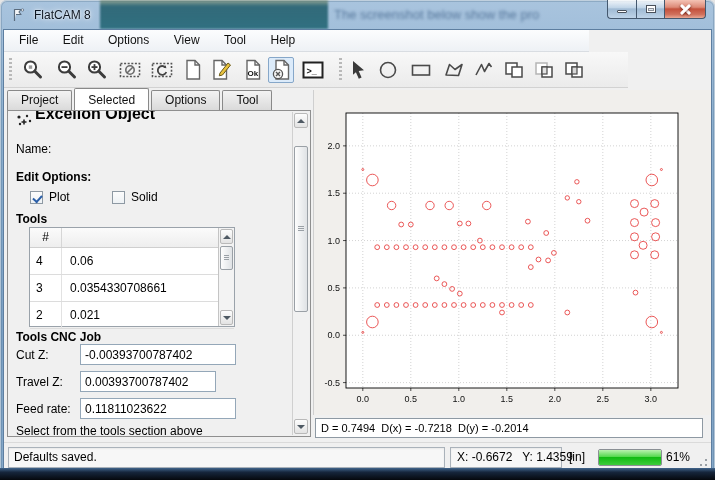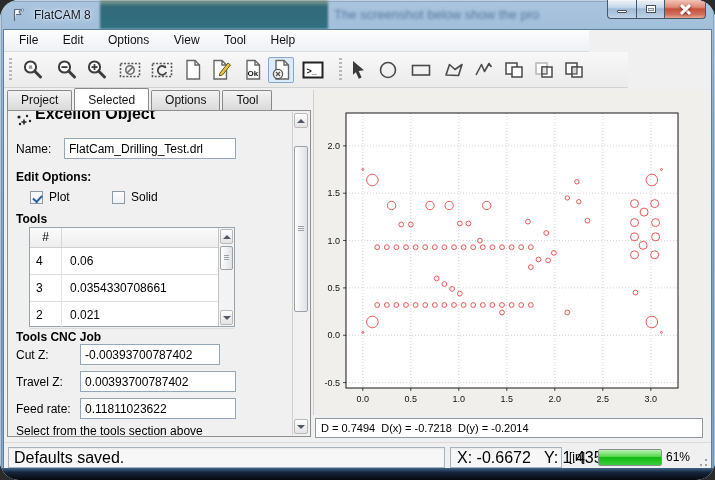--- a/index.html
+++ b/index.html
@@ -1,17 +1,17 @@
 <!DOCTYPE html>
 <html><head>
 <meta charset="utf-8">
 <style>
   html,body{margin:0;padding:0;background:#2b2b2b;}
   *{box-sizing:border-box;font-family:"Liberation Sans",sans-serif;}
-  #stage{position:relative;width:715px;height:480px;overflow:hidden;background:#e5e5e5;border-radius:19px;}
+  #stage{position:relative;width:715px;height:480px;overflow:hidden;background:#e5e5e5;}
   .window{position:absolute;left:0;top:0;width:715px;height:480px;border-radius:7px 7px 0 0;
     background:linear-gradient(180deg,#a9c4de 0%,#8db0d0 25%,#7ba0c4 70%,#86a9ca 100%);
     box-shadow:inset 0 0 0 1px rgba(255,255,255,.45), inset 0 0 0 2px rgba(60,90,120,.25);overflow:hidden;}
   
   .titlebar{position:absolute;left:0;top:0;width:715px;height:30px;}
   .ghost-block{position:absolute;left:100px;top:0;width:228px;height:29px;
     background:linear-gradient(180deg,rgba(120,130,60,.45) 0%,rgba(24,86,100,.82) 22%,rgba(28,98,112,.85) 100%);
     filter:blur(1px);}
   .ghost-text{position:absolute;left:334px;top:7px;width:320px;font-size:13px;color:rgba(60,95,135,.75);
     filter:blur(1.6px);white-space:nowrap;}
@@ -73,21 +73,21 @@
     background:repeating-linear-gradient(180deg,#9aa0a6 0 1px,transparent 1px 2px);}
   .tri-up{width:0;height:0;border-left:4px solid transparent;border-right:4px solid transparent;border-bottom:4px solid #4f5a64;}
   .tri-down{width:0;height:0;border-left:4px solid transparent;border-right:4px solid transparent;border-top:4px solid #4f5a64;}
   .panel-scroll{position:absolute;right:1px;top:1px;width:17px;height:323px;background:#f1f1f1;border-left:1px solid #d0d0d0;}
   
   .plot-area{position:absolute;left:309px;top:60px;width:398px;height:325px;background:#f1efec;border-left:1px solid #cfcfcf;}
   .readout{position:absolute;left:311px;top:388px;width:388px;height:20px;background:#fff;border:1px solid #8e99a3;
     font-size:11px;color:#000;line-height:18px;padding-left:5px;white-space:pre;}
   
   .statusbar{position:absolute;left:0;top:412px;width:707px;height:28px;background:#f0f0f0;border-top:1px solid #dadada;}
-  .sunken{position:absolute;border:1px solid #aab2ba;background:#f7f7f7;font-size:16px;color:#000;box-shadow:inset 0 1px 2px rgba(0,0,0,.06);}
+  .sunken{position:absolute;border:1px solid #aab2ba;background:#f7f7f7;font-size:12px;color:#000;box-shadow:inset 0 1px 2px rgba(0,0,0,.06);}
   .grip-dots{position:absolute;right:3px;bottom:3px;width:10px;height:10px;
     background:
       radial-gradient(circle at 8px 8px,#9aa0a6 1px,transparent 1.4px),
       radial-gradient(circle at 8px 3px,#9aa0a6 1px,transparent 1.4px),
       radial-gradient(circle at 3px 8px,#9aa0a6 1px,transparent 1.4px);}
   .progress{position:absolute;left:594px;top:6px;width:64px;height:17px;border:1px solid #8a8f94;border-radius:2px;overflow:hidden;background:#e6e6e6;}
   .progress-fill{width:100%;height:100%;background:linear-gradient(180deg,#b9f2ae 0%,#55d84e 45%,#12bb12 50%,#3ccb3c 100%);}
   .bottomband{position:absolute;left:0;top:468px;width:715px;height:12px;background:linear-gradient(180deg,#41658c 0%,#16263c 35%,#05080d 100%);}
   .flabel{font-size:12px;color:#000;position:absolute;}
 </style>
@@ -263,21 +263,20 @@
       <svg width="18" height="18" style="position:absolute;left:7px;top:2px">
         <circle cx="4" cy="4" r="1.6" fill="#222"></circle>
         <circle cx="12" cy="3" r="1.2" fill="#222"></circle>
         <circle cx="15" cy="8" r="1.2" fill="#222"></circle>
         <circle cx="5" cy="11" r="1.2" fill="#222"></circle>
         <path d="M9 6.5 v5 M6.5 9 h5" stroke="#222" stroke-width="1.6"></path>
       </svg>
       <div class="ptitle">Excellon Object</div>
 
       <div class="panel-label" style="left:8px;top:31px">Name:</div>
-      <input class="tinput" style="left: 56px; top: 27px; width: 172px;" value="FlatCam_Drilling_Test.drl">
 
       <div class="panel-label panel-bold" style="left:8px;top:59px">Edit Options:</div>
 
       <div class="checkbox" style="left:22px;top:79px">
         <span class="cbox checked"></span>
         <span>Plot</span>
       </div>
       <div class="checkbox" style="left:104px;top:79px">
         <span class="cbox"></span>
         <span>Solid</span>
@@ -308,24 +307,24 @@
           <div class="sb-thumb" style="top:18px;height:24px"></div>
           <div class="sb-btn" style="bottom:1px">
                 <div class="tri-down"></div>
               </div>
         </div>
       </div>
 
       <div class="panel-label panel-bold" style="left:8px;top:219px">Tools CNC Job</div>
 
       <div class="panel-label" style="left:8px;top:237px">Cut Z:</div>
-      <input class="tinput" style="left: 72px; top: 233px; width: 140px;" value="-0.00393700787402">
+      <input class="tinput" style="left: 72px; top: 233px; width: 156px;" value="-0.00393700787402">
 
       <div class="panel-label" style="left:8px;top:264px">Travel Z:</div>
-      <input class="tinput" style="left: 72px; top: 260px; width: 156px;" value="0.00393700787402">
+      <input class="tinput" style="left: 72px; top: 260px; width: 136px;" value="0.00393700787402">
 
       <div class="panel-label" style="left:8px;top:291px">Feed rate:</div>
       <input class="tinput" style="left: 72px; top: 287px; width: 156px;" value="0.11811023622">
 
       <div class="panel-label" style="left:8px;top:313px">Select from the tools section above</div>
 
       <div class="panel-scroll">
         <div class="sb-btn" style="top:1px">
               <div class="tri-up"></div>
             </div>

